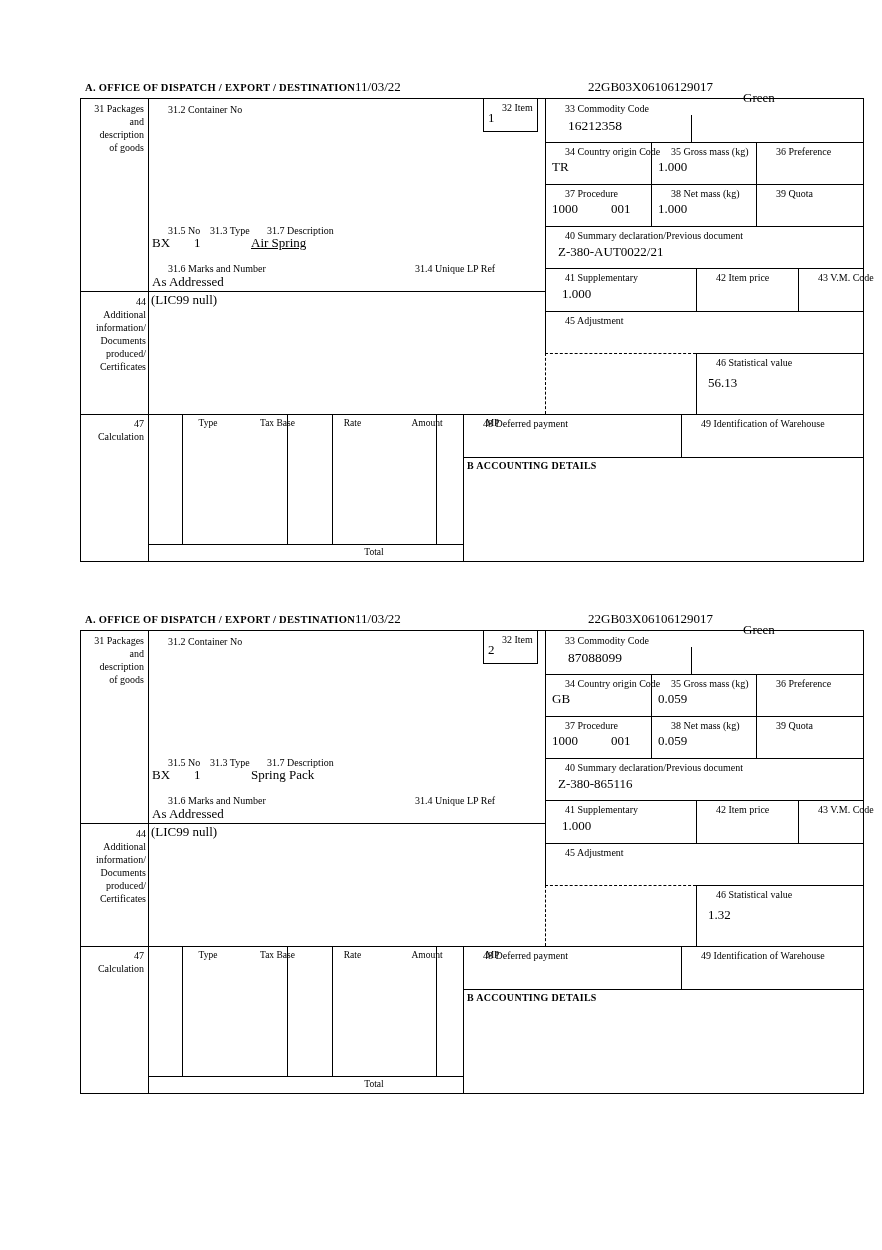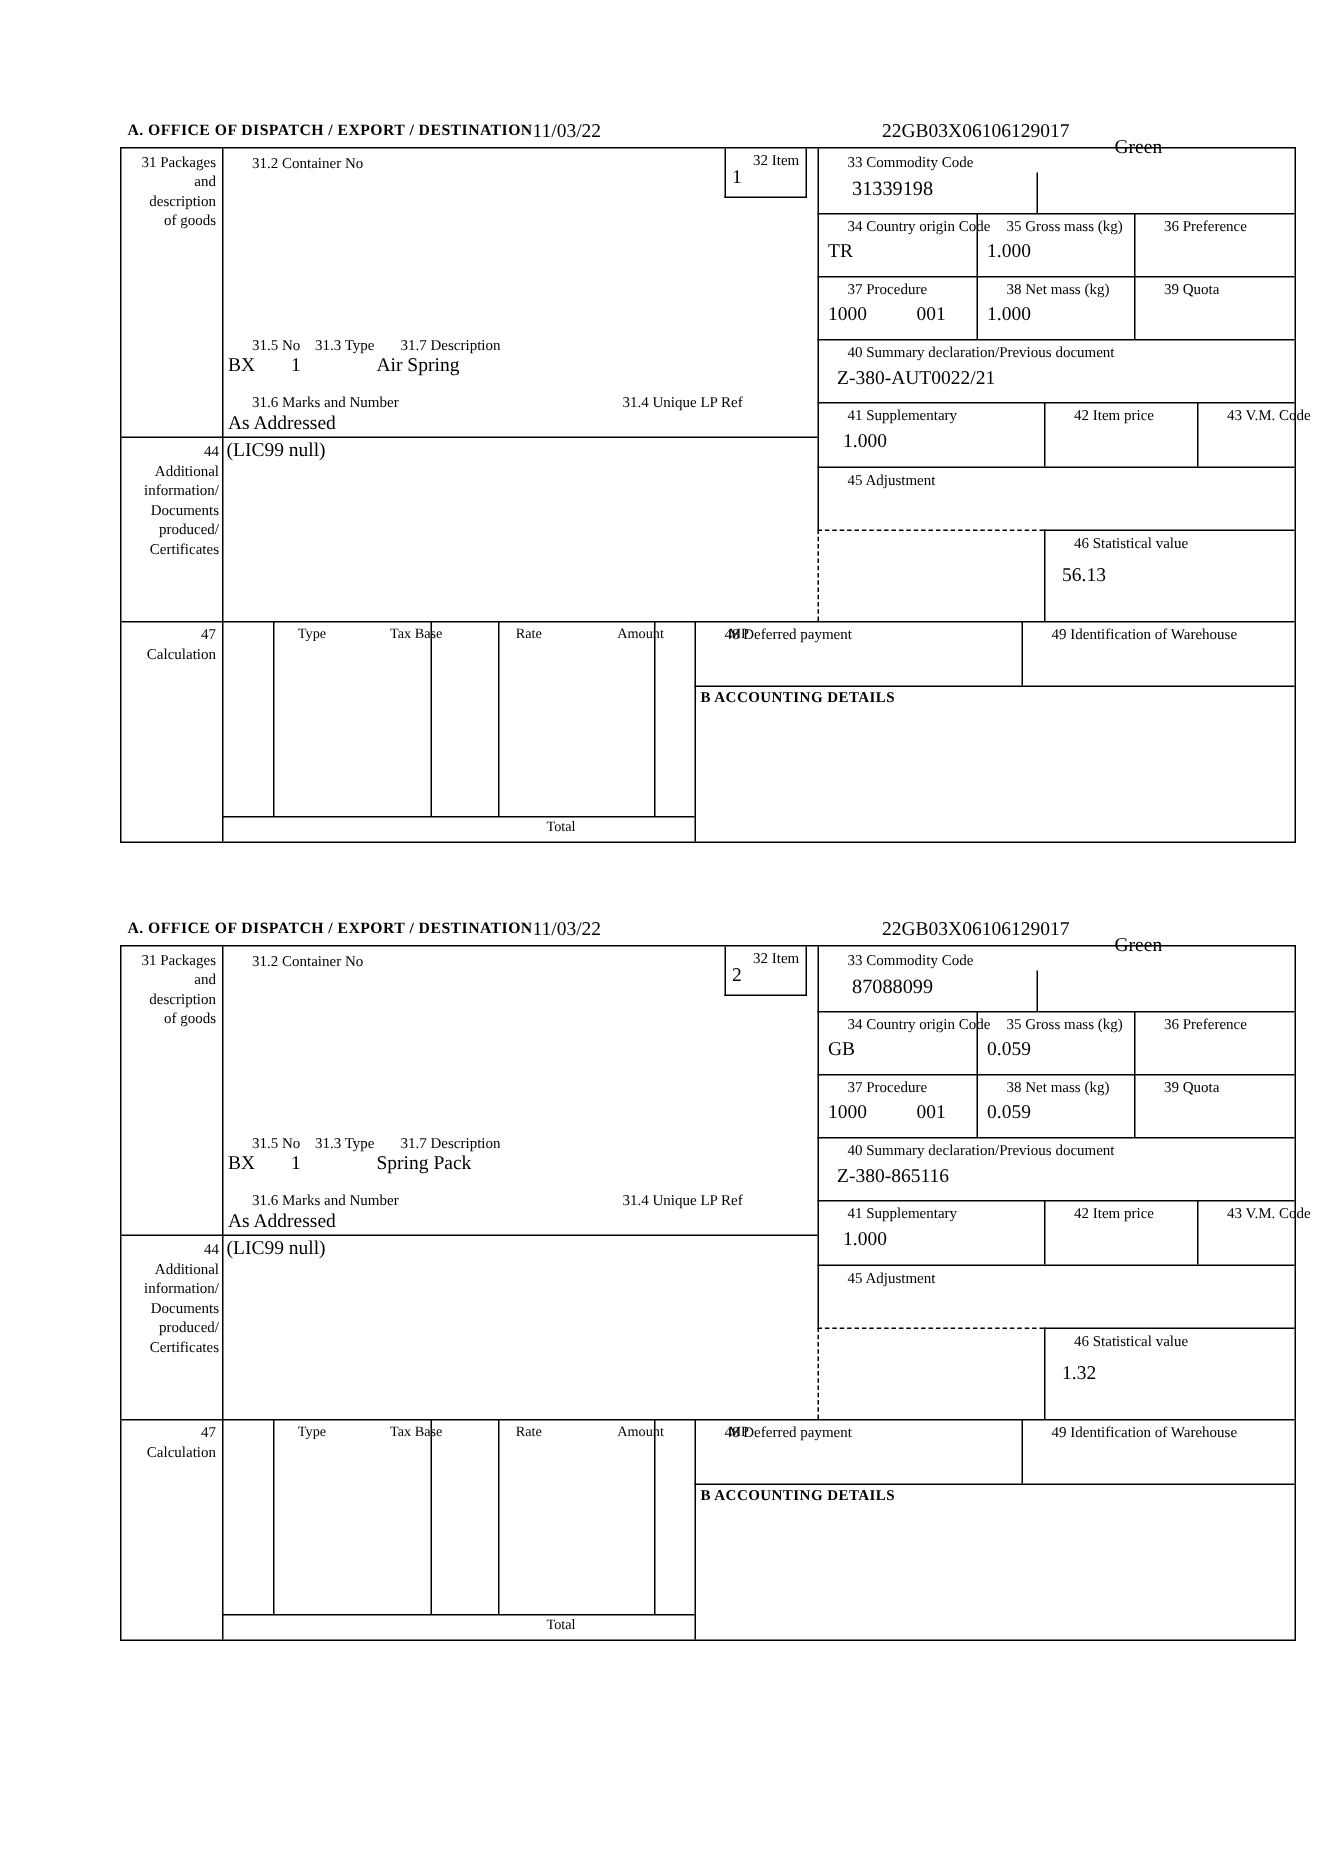--- a/index.html
+++ b/index.html
@@ -106,32 +106,32 @@
       <div class="lbl nw" style="left:318px;top:163px;">31.4 Unique LP Ref</div>
 
       <div class="chead" style="left:67px;width:34px;">Type</div>
       <div class="chead" style="left:101px;width:105px;">Tax Base</div>
       <div class="chead" style="left:206px;width:45px;">Rate</div>
       <div class="chead" style="left:251px;width:104px;">Amount</div>
       <div class="chead" style="left:355px;width:27px;">MP</div>
       <div class="chead" style="left:180px;width:140px;top:448px;">Total</div>
 
       <div class="val" style="left:407px;top:11px;">1</div>
-      <div class="val cc" style="left:487px;top:19px;">31339198</div>
+      <div class="val cc" style="left:487px;top:19px;">16212358</div>
       <div class="val" style="left:471px;top:60px;">TR</div>
       <div class="val" style="left:577px;top:60px;">1.000</div>
       <div class="val" style="left:471px;top:102px;">1000</div>
       <div class="val" style="left:530px;top:102px;">001</div>
       <div class="val" style="left:577px;top:102px;">1.000</div>
       <div class="val" style="left:477px;top:145px;text-align:center;">Z-380-AUT0022/21</div>
       <div class="val" style="left:481px;top:187px;">1.000</div>
       <div class="val" style="left:627px;top:276px;">56.13</div>
       <div class="val" style="left:71px;top:136px;">BX</div>
       <div class="val" style="left:113px;top:136px;">1</div>
-      <div class="val" style="left:170px;top:136px;">Air Spring</div>
+      <div class="val" style="left:170px;top:136px;text-decoration:underline;">Air Spring</div>
       <div class="val" style="left:71px;top:175px;">As Addressed</div>
       <div class="val" style="left:70px;top:193px;">(LIC99 null)</div>
     </div>
   </section>
 
   <section class="block b1">
     <div class="hdr">
       <span class="office">A.  OFFICE OF DISPATCH / EXPORT / DESTINATION</span>
       <span class="date">11/03/22</span>
       <span class="ref">22GB03X06106129017</span>

